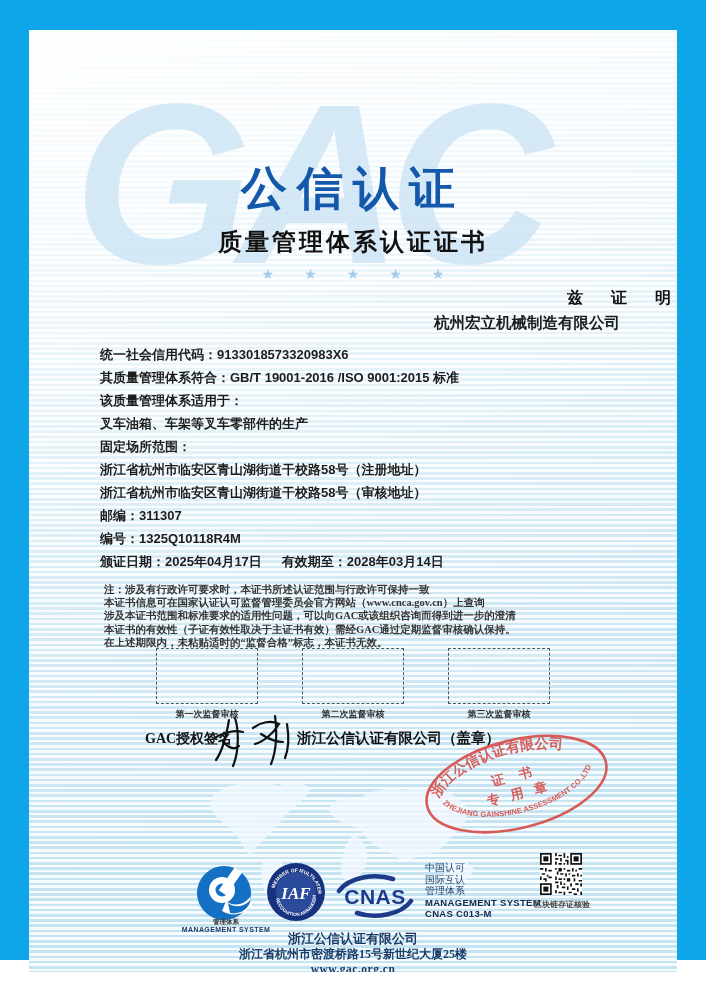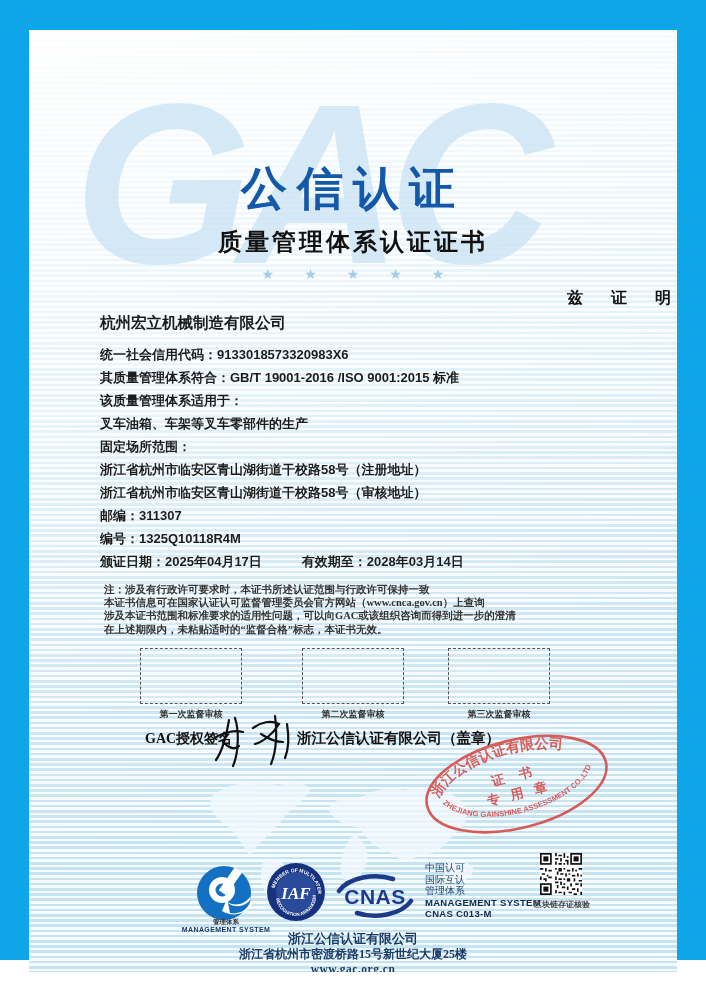--- a/index.html
+++ b/index.html
@@ -19,23 +19,23 @@
   }
   .brand-title{position:absolute;left:0;top:128px;width:100%;text-align:center;
     color:#1459a9;font-size:46px;font-weight:bold;letter-spacing:10px;}
   .doc-title{position:absolute;left:0;top:196px;width:100%;text-align:center;
     color:#111;font-size:24px;font-weight:bold;letter-spacing:3px;font-family:"Liberation Serif",serif;}
   .stars{position:absolute;left:0;top:236px;width:100%;text-align:center;
     color:#a5cde9;font-size:14px;letter-spacing:30px;text-indent:30px;}
   .certify{position:absolute;left:0;top:258px;width:100%;text-align:right;
     color:#111;font-size:16px;font-weight:bold;letter-spacing:6px;}
   .body-block{position:absolute;left:71px;top:283px;width:520px;color:#1c1c1c;}
-  .company{font-size:15.5px;font-weight:bold;margin-bottom:9px;}
+  .company{font-size:15.5px;font-weight:bold;margin-bottom:9px;text-align:right;}
   .bline{font-size:13px;font-weight:bold;line-height:23px;height:23px;white-space:nowrap;}
-  .date-row{display:flex;gap:40px;}
+  .date-row{display:flex;gap:20px;}
   .notes{position:absolute;left:75px;top:553px;width:520px;
     font-family:"Liberation Serif",serif;font-weight:bold;color:#343434;
     font-size:10.5px;line-height:13.2px;}
   .audit-wrap{position:absolute;top:618px;width:104px;text-align:center;}
   .audit-box{width:100px;height:54px;border:1px dashed #555;background:rgba(255,255,255,.15);margin:0 auto;}
   .audit-label{margin-top:4px;font-family:"Liberation Serif",serif;font-size:9px;font-weight:bold;color:#333;}
   .sig-label{position:absolute;left:116px;top:700px;font-family:"Liberation Serif",serif;
     font-size:14px;font-weight:bold;color:#111;}
   .sig-svg{position:absolute;left:180px;top:678px;}
   .seal-text{position:absolute;left:268px;top:699px;font-family:"Liberation Serif",serif;
@@ -88,24 +88,25 @@
       <div class="bline date-row">
         <span>颁证日期：2025年04月17日</span>
         <span>有效期至：2028年03月14日</span>
       </div>
     </div>
 
     <div class="notes">
       <div>注：涉及有行政许可要求时，本证书所述认证范围与行政许可保持一致</div>
       <div>本证书信息可在国家认证认可监督管理委员会官方网站（www.cnca.gov.cn）上查询</div>
       <div>涉及本证书范围和标准要求的适用性问题，可以向GAC或该组织咨询而得到进一步的澄清</div>
+      <div>本证书的有效性（子证有效性取决于主证书有效）需经GAC通过定期监督审核确认保持。</div>
       <div>在上述期限内，未粘贴适时的“监督合格”标志，本证书无效。</div>
     </div>
 
-    <div class="audit-wrap" style="left:110px;">
+    <div class="audit-wrap" style="left:126px;">
       <div class="audit-box"></div>
       <div class="audit-label">第一次监督审核</div>
     </div>
     <div class="audit-wrap" style="left:418px;">
       <div class="audit-box"></div>
       <div class="audit-label">第三次监督审核</div>
     </div>
     <div class="audit-wrap" style="left:272px;">
       <div class="audit-box"></div>
       <div class="audit-label">第二次监督审核</div>

